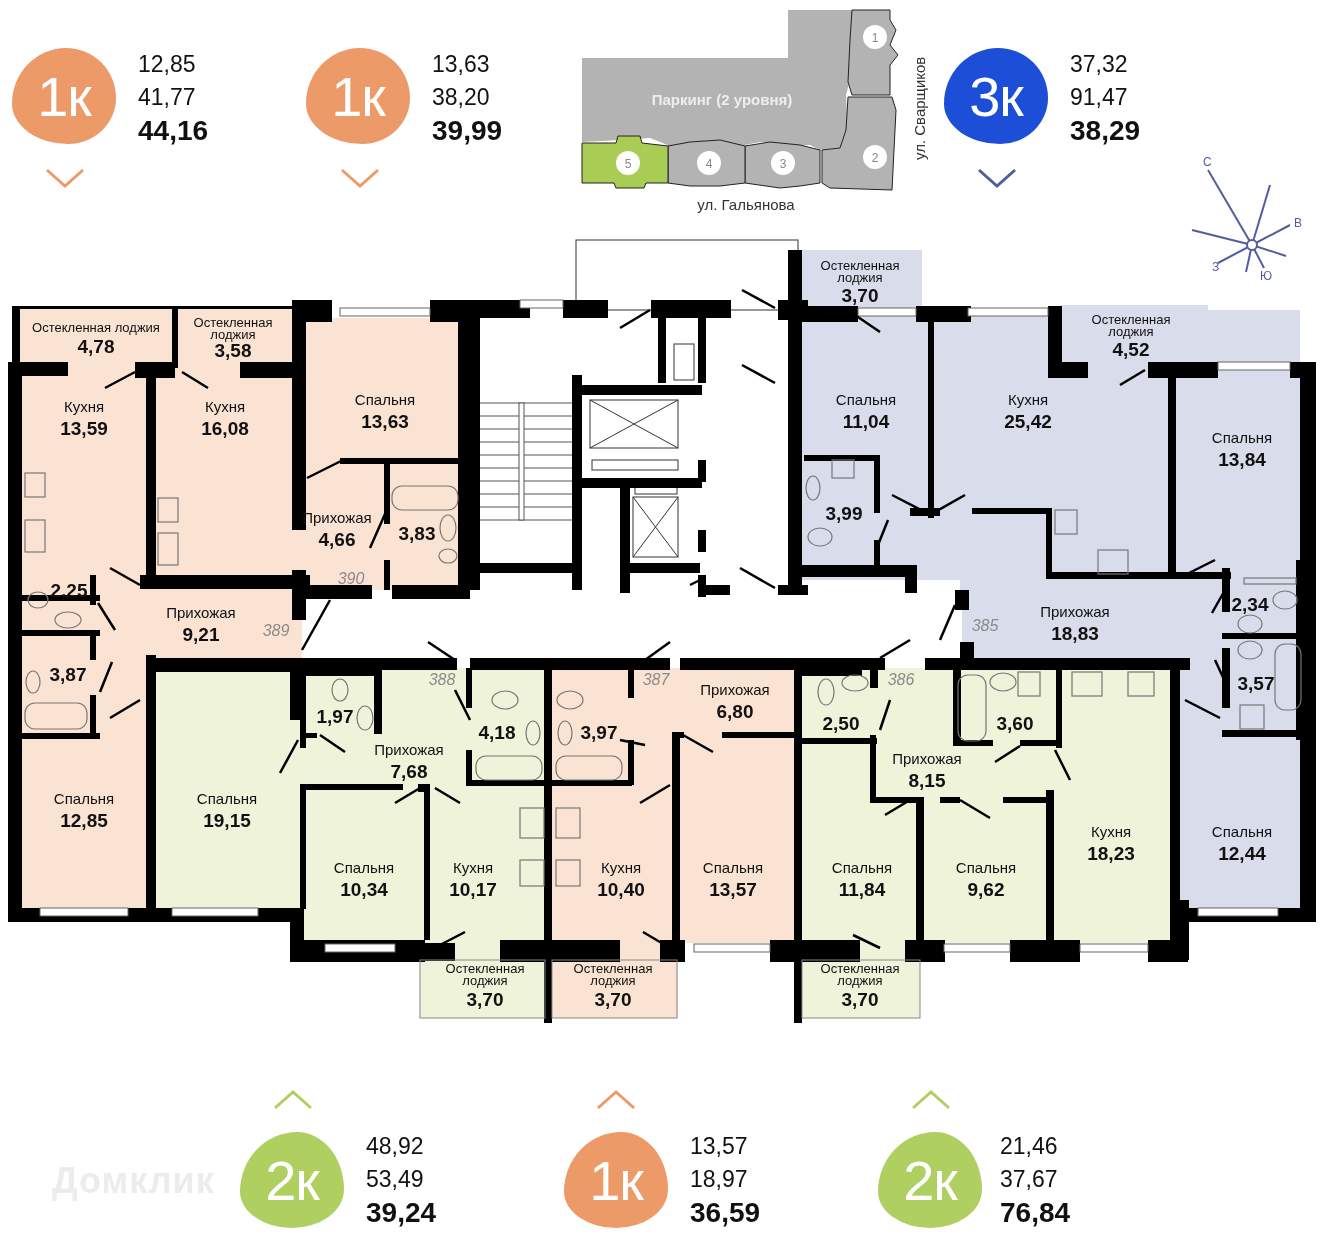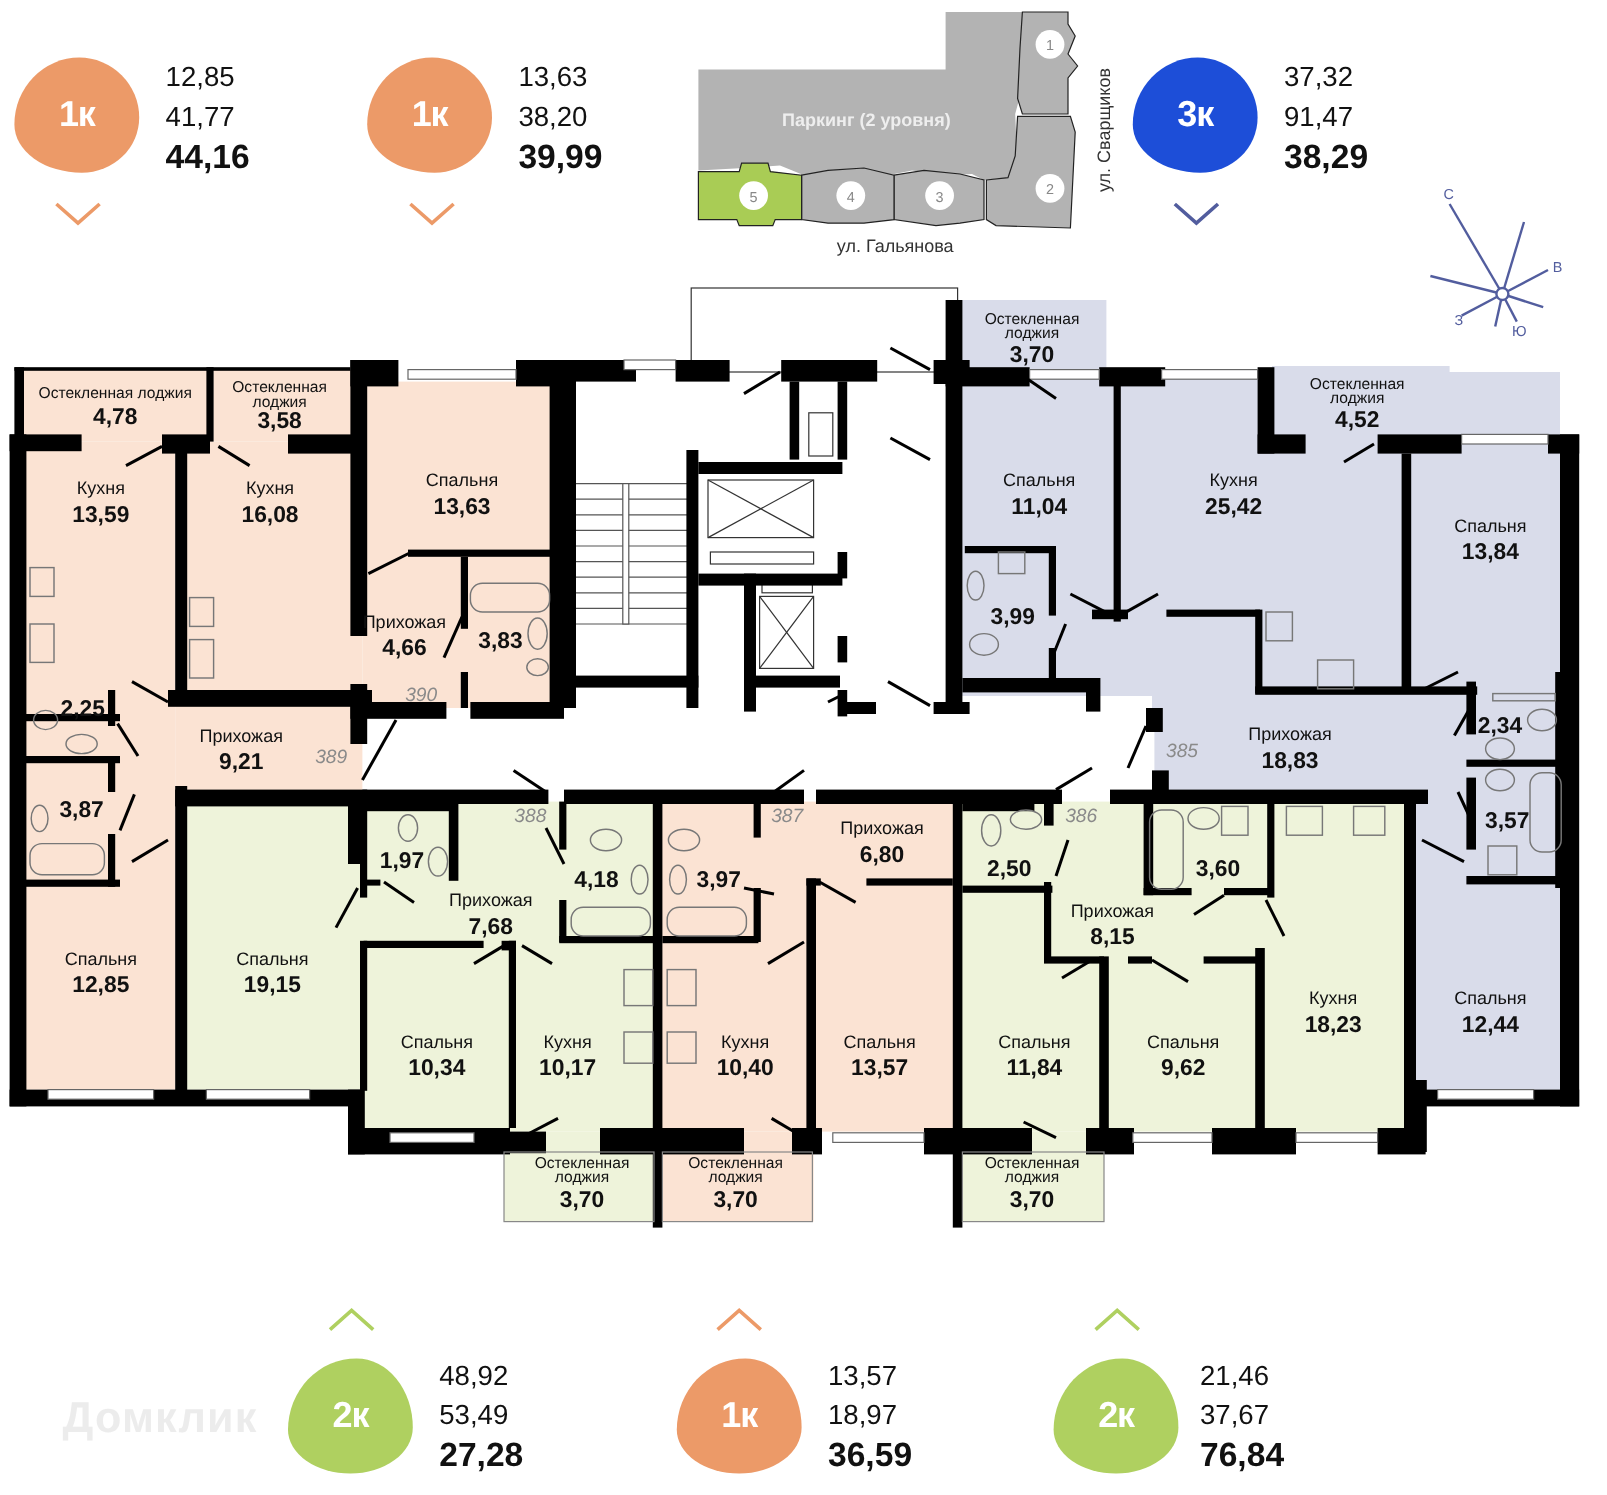--- a/index.html
+++ b/index.html
@@ -1,18 +1,18 @@
 <!DOCTYPE html>
 <html><head>
 <meta charset="utf-8">
 <style>
   html,body{margin:0;padding:0;background:#ffffff;}
   body{width:1339px;height:1246px;position:relative;overflow:hidden;font-family:"Liberation Sans",sans-serif;color:#111;}
   .card{position:absolute;}
-  .blob{position:absolute;width:104px;height:96px;display:flex;align-items:center;justify-content:center;color:#fff;font-size:30px;font-weight:700;letter-spacing:-1px;}
+  .blob{position:absolute;width:104px;height:96px;display:flex;align-items:center;justify-content:center;color:#fff;font-size:56px;font-weight:400;letter-spacing:-1px;}
   .blob.b1{border-radius:52% 48% 46% 54% / 58% 52% 48% 42%;}
   .blob.b2{border-radius:55% 45% 50% 50% / 62% 60% 40% 38%;}
   .vals{position:absolute;left:126px;top:0;line-height:33px;font-size:23px;}
   .vals .l{display:block;font-weight:400;}
   .vals .t{display:block;font-weight:700;font-size:28px;}
   .chev{position:absolute;width:40px;height:22px;}
   .chev svg{display:block}
   #plan{position:absolute;left:0;top:0;}
   .rl{font-family:"Liberation Sans",sans-serif;font-size:15px;fill:#111;text-anchor:middle;}
   .ra{font-family:"Liberation Sans",sans-serif;font-size:19px;font-weight:700;fill:#111;text-anchor:middle;}
@@ -529,21 +529,21 @@
 <div class="card" style="left:240px;top:1088px;">
   <div class="chev" style="left:33px;top:0;">
     <svg width="40" height="22">
         <polyline points="2,20 20,4 38,20" fill="none" stroke-width="3" stroke="#AFD060"></polyline>
       </svg>
   </div>
   <div class="blob b2" style="top: 44px; background: rgb(175, 208, 96);">2к</div>
   <div class="vals" style="left:126px;top:42px;">
     <span class="l">48,92</span>
     <span class="l">53,49</span>
-    <span class="t">27,28</span>
+    <span class="t">39,24</span>
   </div>
 </div>
 
 <div class="card" style="left:564px;top:1088px;">
   <div class="chev" style="left:32px;top:0;">
     <svg width="40" height="22">
         <polyline points="2,20 20,4 38,20" fill="none" stroke-width="3" stroke="#EC9A68"></polyline>
       </svg>
   </div>
   <div class="blob b2" style="top: 44px; background: rgb(236, 154, 104);">1к</div>

